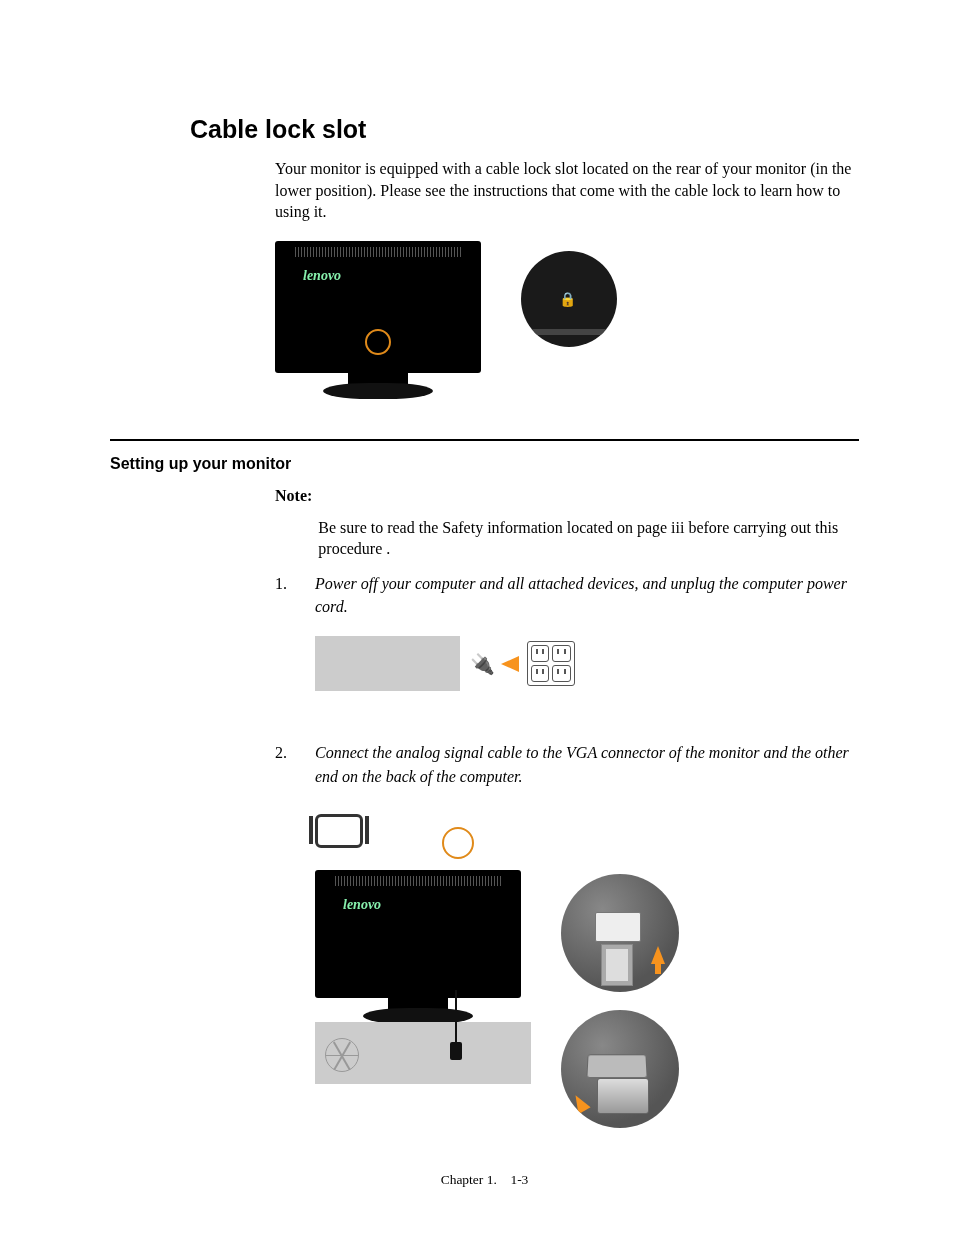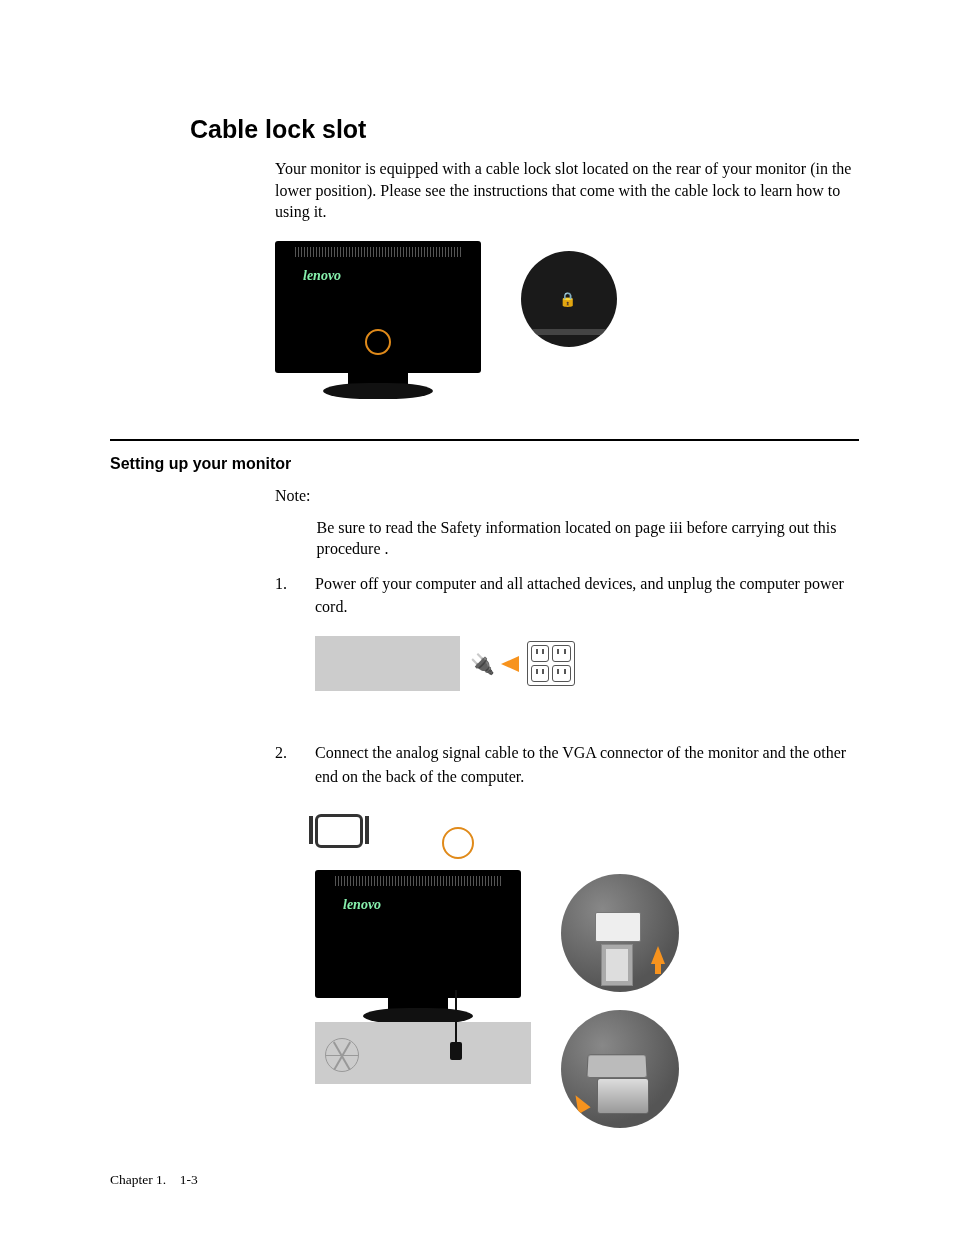--- a/index.html
+++ b/index.html
@@ -38,21 +38,21 @@
     line-height: 1.35;
     margin: 0 0 14px 0;
   }
   .note-row {
     display: flex;
     gap: 6px;
     font-size: 16px;
     margin-bottom: 12px;
   }
   .note-label {
-    font-weight: normal;
+    font-weight: bold;
     flex: 0 0 auto;
   }
   .note-text {
     flex: 1;
     line-height: 1.35;
     margin-top: 30px;
   }
   ol.steps {
     list-style: none;
     padding: 0;
@@ -64,20 +64,21 @@
     gap: 20px;
     font-size: 16px;
     line-height: 1.45;
     margin-bottom: 18px;
   }
   ol.steps > li .num {
     flex: 0 0 20px;
   }
   ol.steps > li .txt {
     flex: 1;
+    font-style: italic;
   }
   .fig-row {
     display: flex;
     gap: 40px;
     align-items: flex-start;
     margin: 18px 0 40px 165px;
   }
   
   .monitor-wrap {
     position: relative;
@@ -384,21 +385,21 @@
     width: 28px;
     height: 28px;
     border: 2px solid #e08a1a;
     border-radius: 50%;
   }
   .bottom-mon {
     position: relative;
   }
   .bottom-mon .monitor-screen { height: 128px; }
   .footer {
-    text-align: left;
+    text-align: center;
     font-size: 13.5px;
     margin-top: 44px;
     padding-right: 0;
   }
 </style>
 </head>
 <body>
 
 <div class="page">
 

